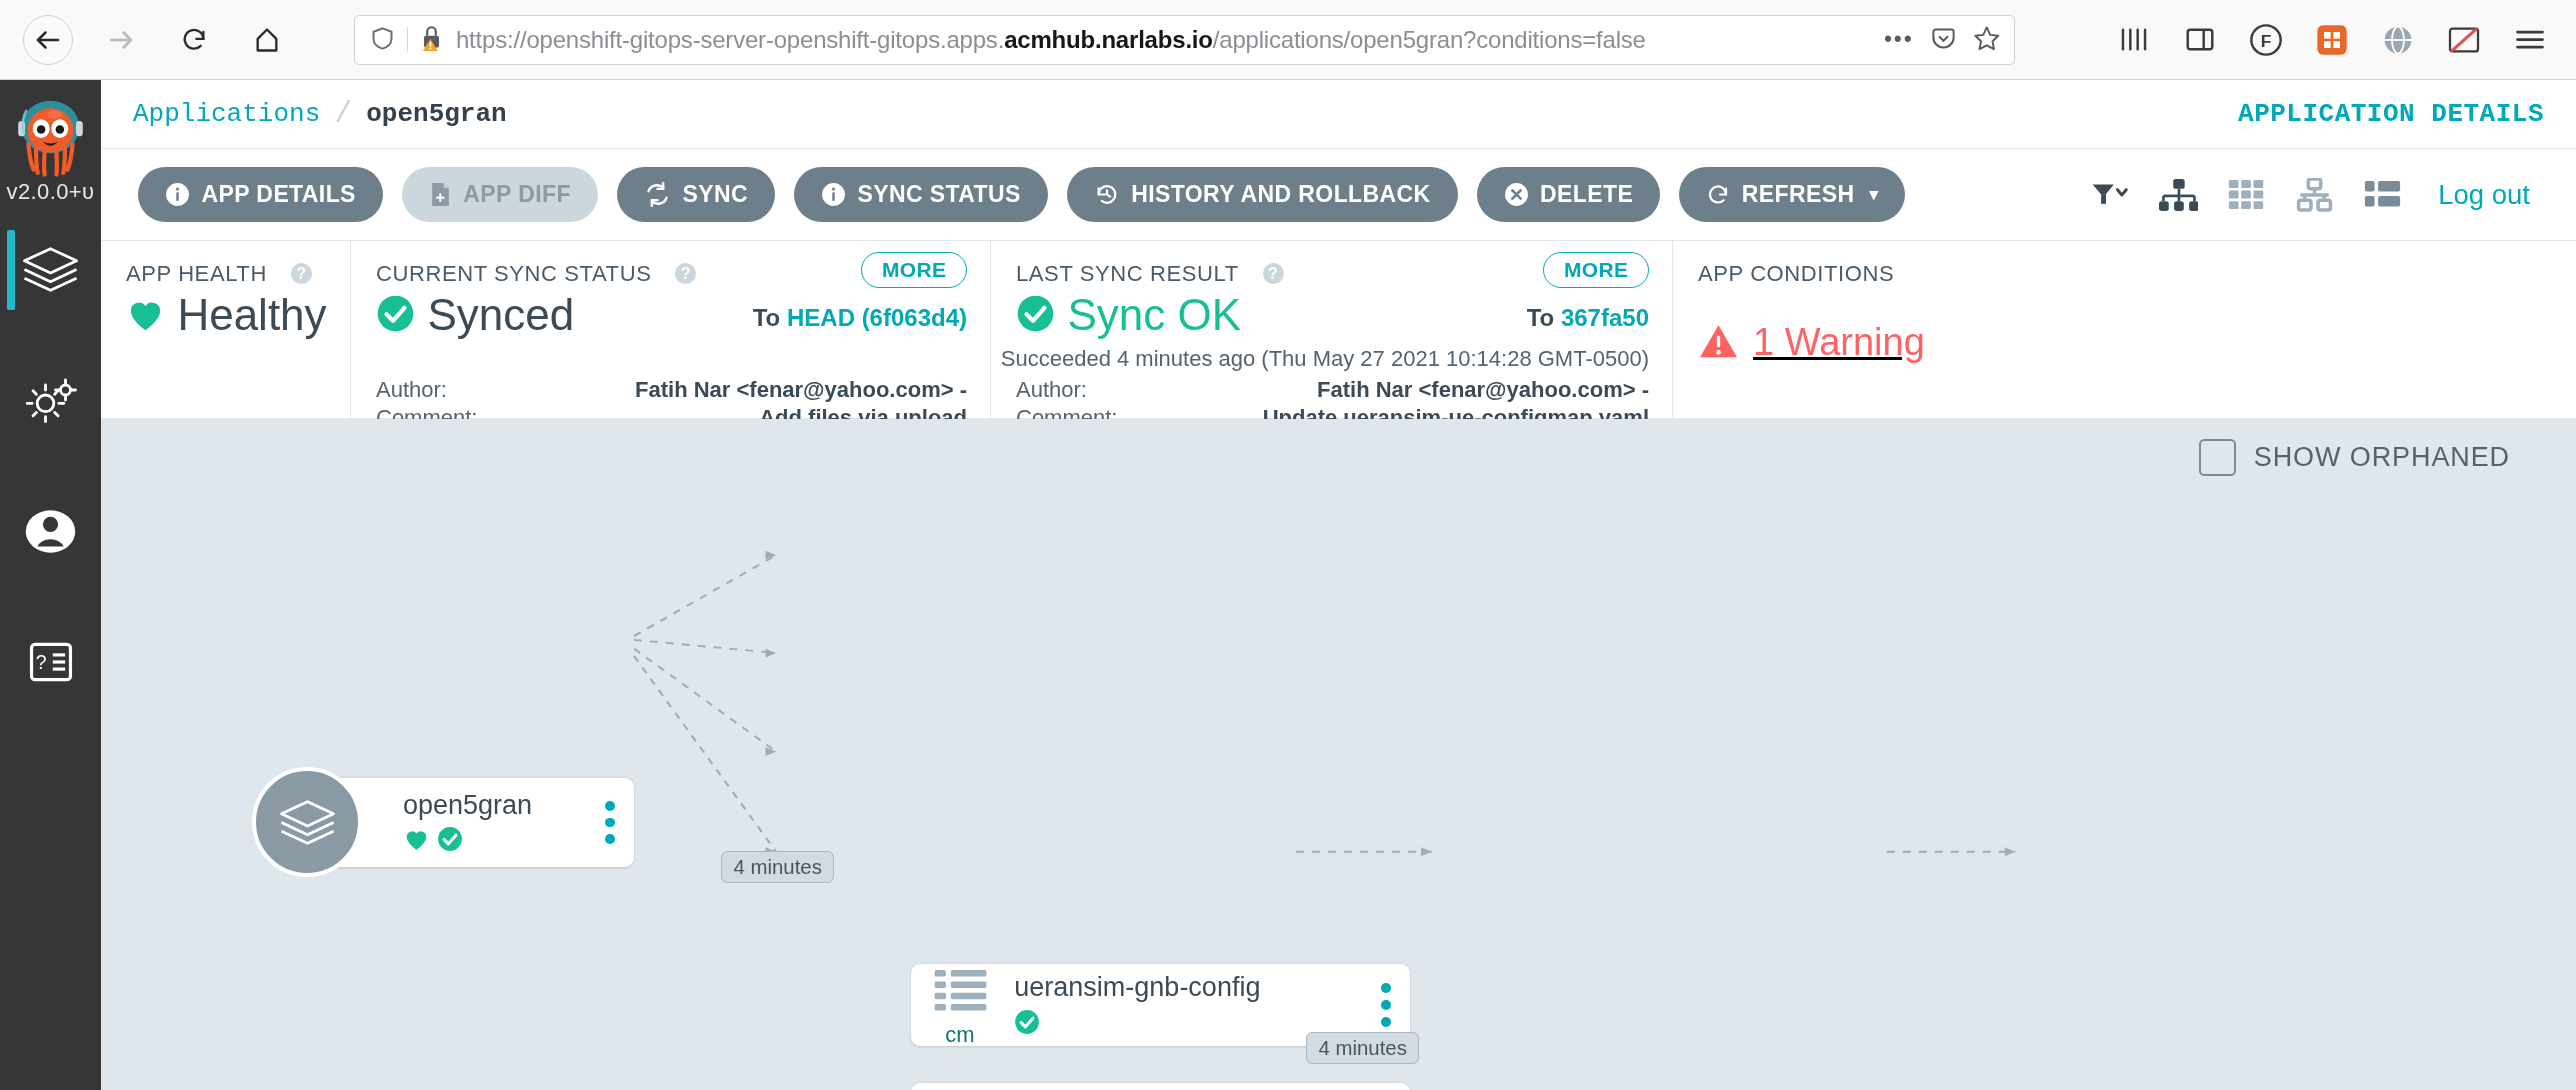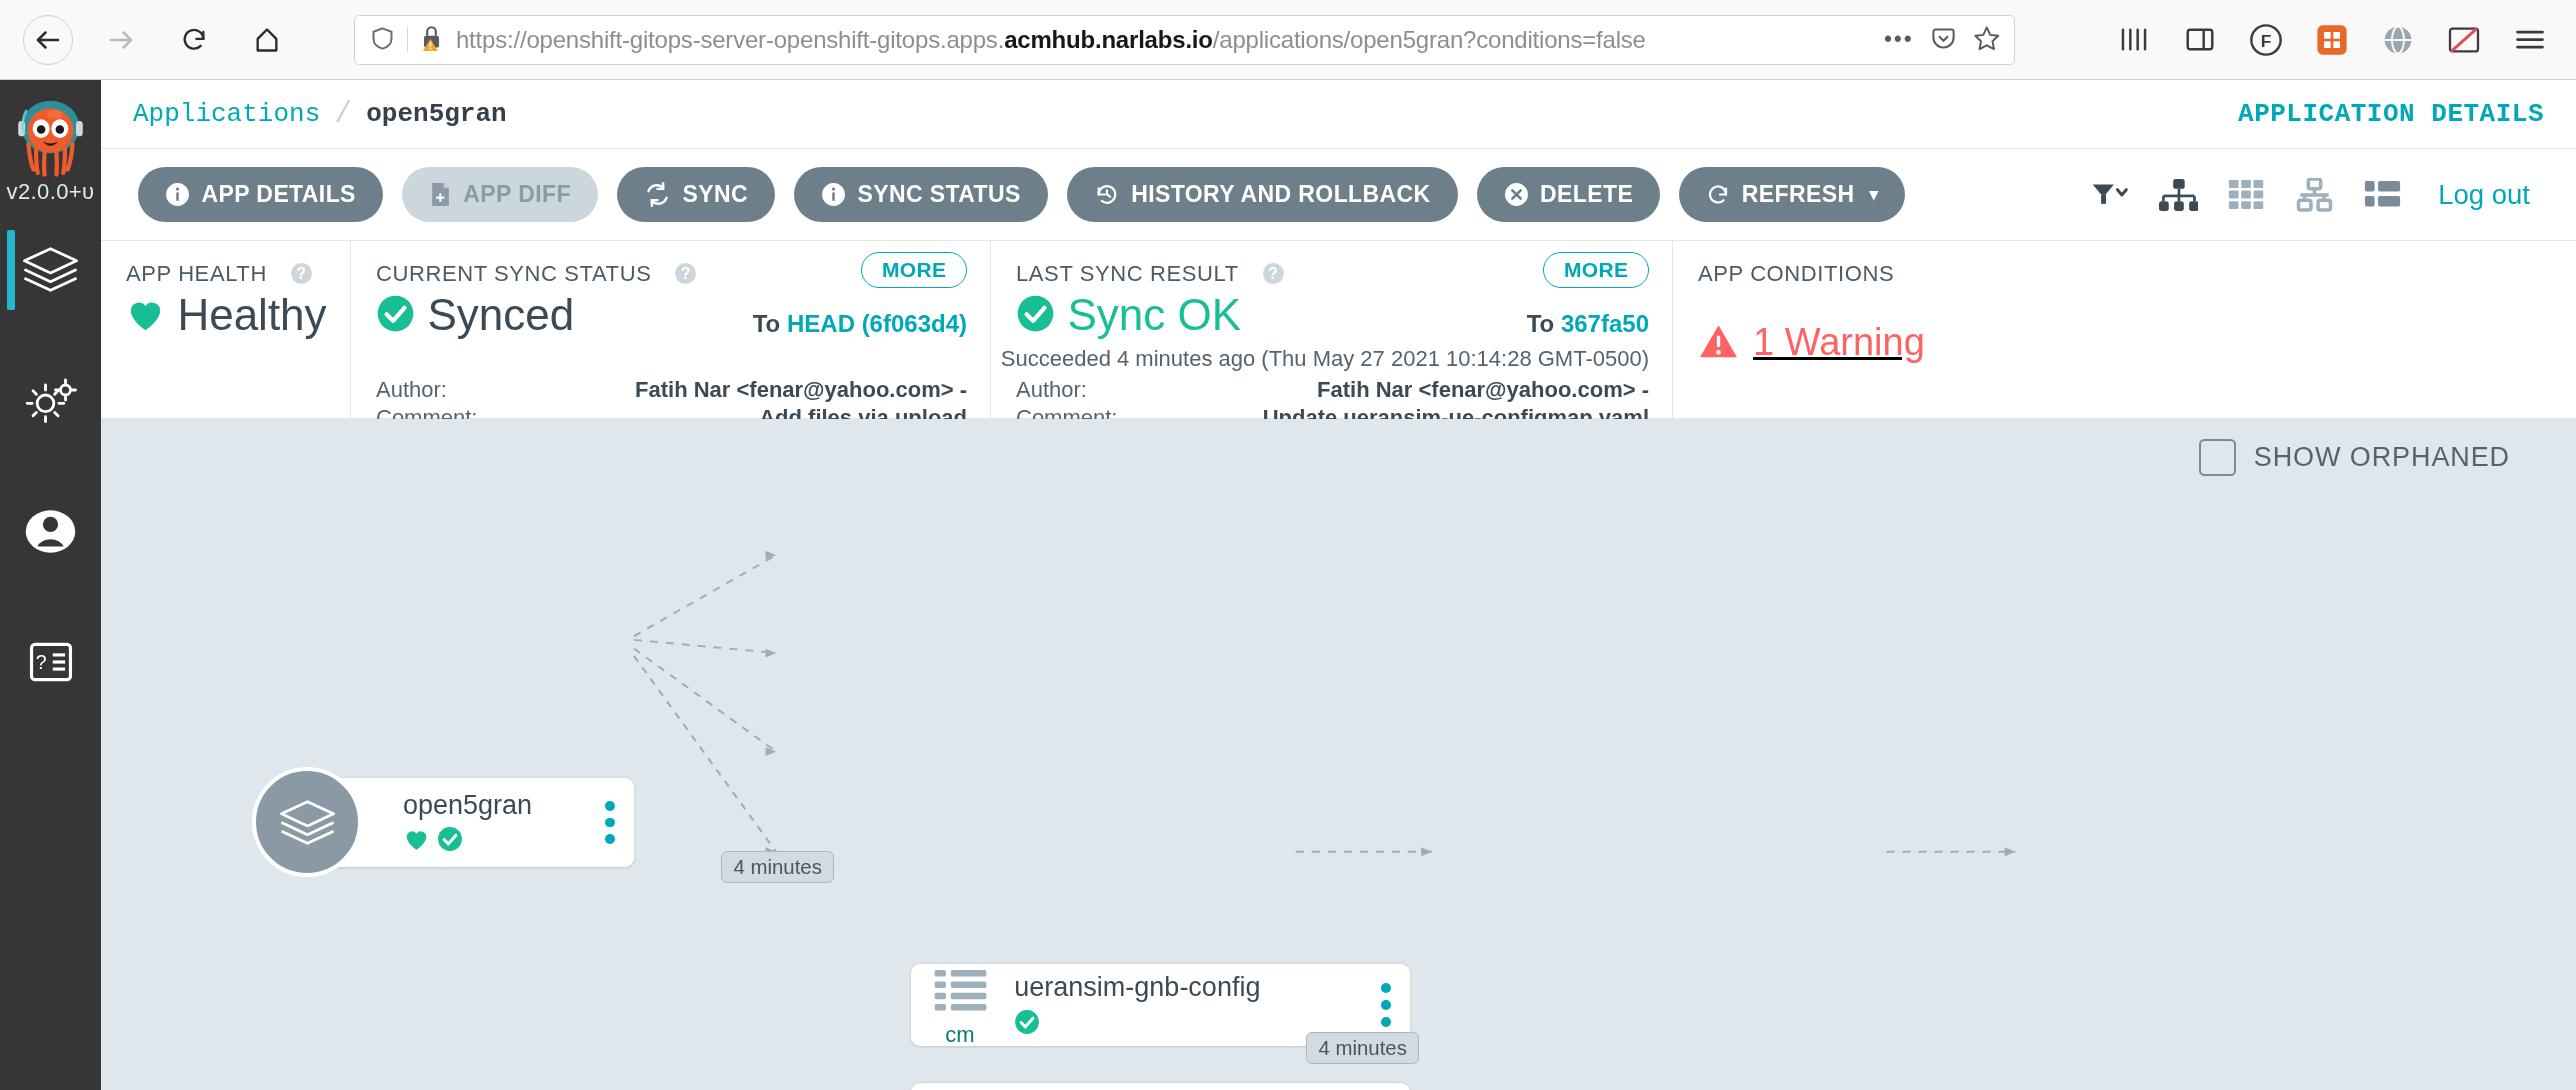--- a/index.html
+++ b/index.html
@@ -147,21 +147,21 @@
     position: absolute; right: 23px; top: 10.7px;
     border: 1.8px solid #00a8b8; color: #00a8b8; background: #fff;
     border-radius: 19.5px; font-size: 21px; font-weight: 700;
     padding: 5.3px 19.5px; letter-spacing:0.4px; cursor:pointer;
     font-family: "Liberation Sans", sans-serif;
   }
   .status-row { display:flex; align-items:center; gap: 12.4px; margin-top: 3.6px; }
   .status-text { font-size: 44px; color: #3b4a55; }
   .status-text.green { color: #18be94; }
   .to-rev {
-    position:absolute; right: 23px; top: 69px;
+    position:absolute; right: 23px; top: 63px;
     font-size: 24px; color: #3b4a55; font-weight: 700;
   }
   .to-rev a { color: #00a8b8; text-decoration: none; }
   .succeeded {
     position: absolute; right: 23px; top: 105px;
     font-size: 22px; color: #55636e;
   }
   .meta {
     position:absolute; left: 25px; right: 23px; top: 135px;
     display: flex; justify-content: space-between; font-size: 22px; color: #55636e;

